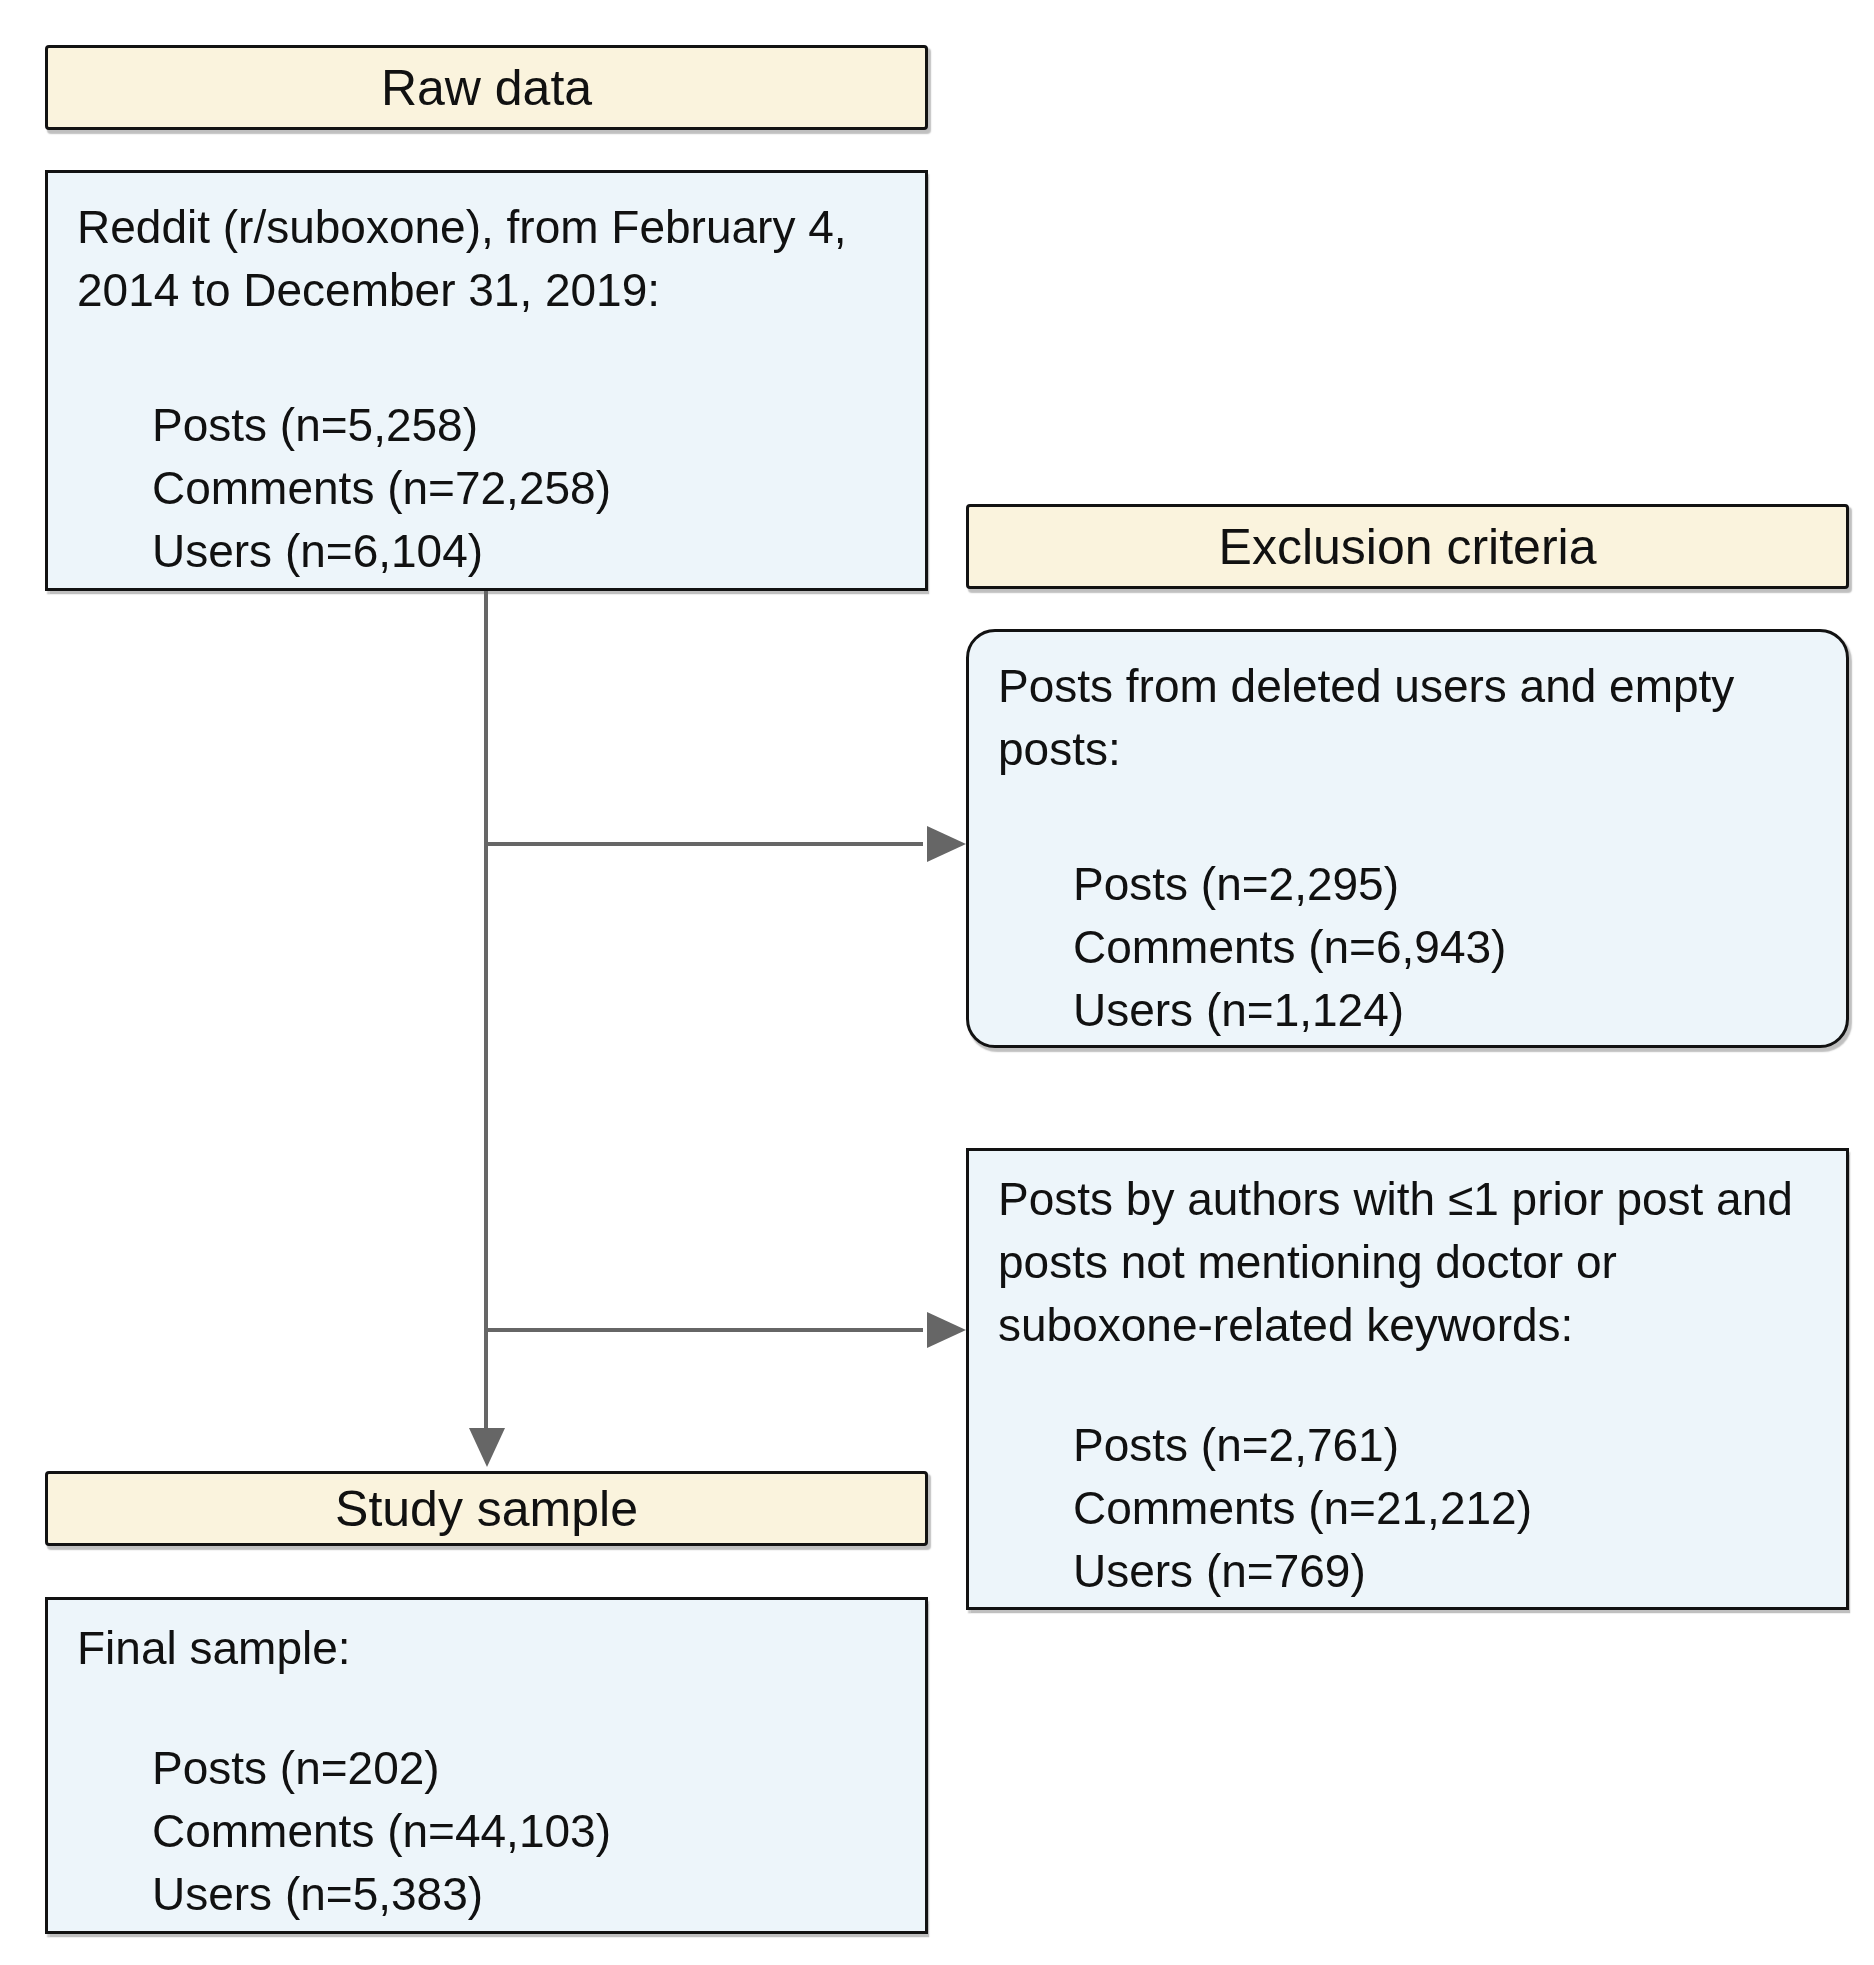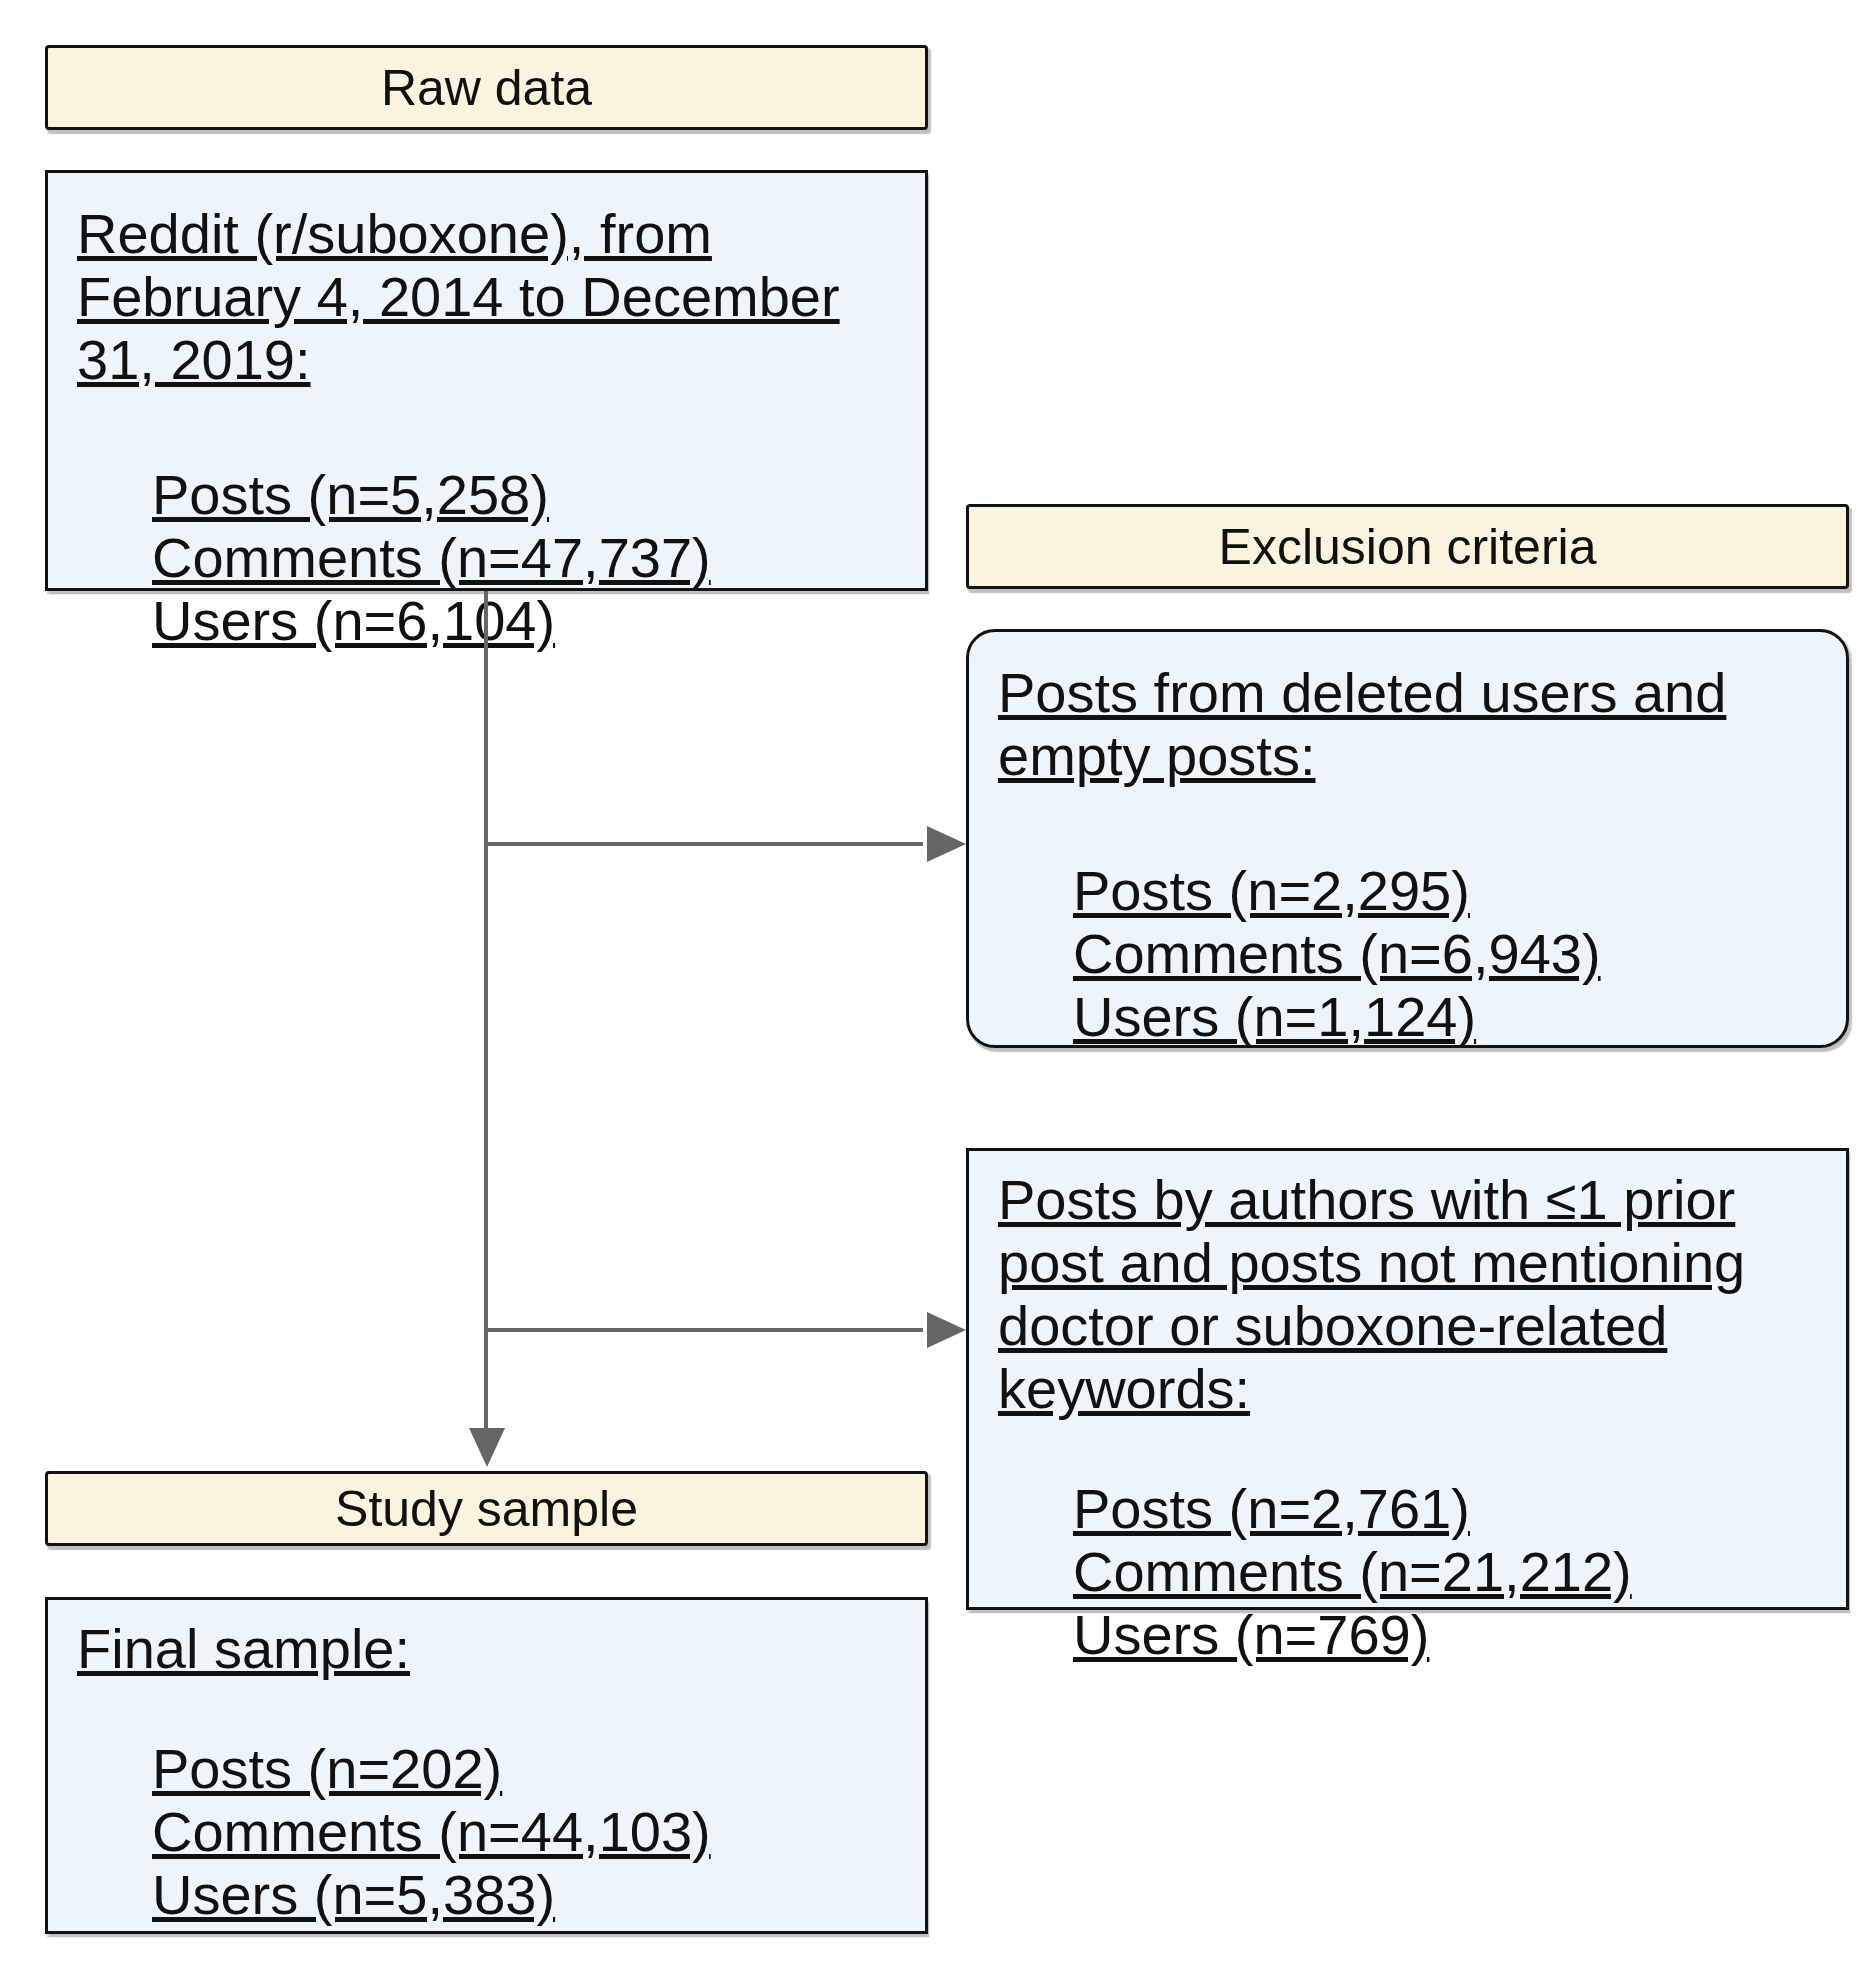--- a/index.html
+++ b/index.html
@@ -28,24 +28,23 @@
   }
   .raw-hdr{left:45px;top:45px;width:883px;height:85px;}
   .excl-hdr{left:966px;top:504px;width:883px;height:85px;text-align:right;}
   .study-hdr{left:45px;top:1471px;width:883px;height:75px;}
 
   
   .box{
     position:absolute;box-sizing:border-box;
     background:var(--box-bg);
     border:3.6px solid var(--border);
-    font-size:56px;line-height:63px;
-    padding:29px 29px;
+    font-size:46px;line-height:63px;
+    padding:23px 29px;
     box-shadow:2.2px 3.6px 1.4px rgba(0,0,0,0.25);
-    text-decoration:underline;
   }
   .raw-box{left:45px;top:170px;width:883px;height:421px;}
   .excl-box1{left:966px;top:629px;width:883px;height:419px;border-radius:29px;}
   .excl-box2{left:966px;top:1148px;width:883px;height:462px;padding-top:17px;}
   .final-box{left:45px;top:1597px;width:883px;height:337px;padding-top:17px;}
 
   .desc{margin:0;}
   .stats{list-style:none;margin:72px 0 0 75px;padding:0;}
   .excl-box2 .stats, .final-box .stats{margin-top:57px;}
 
@@ -80,21 +79,21 @@
 
 <div class="canvas">
 
   <div class="hdr raw-hdr">
     <span>Raw data</span>
   </div>
   <div class="box raw-box">
     <p class="desc">Reddit (r/suboxone), from February 4, 2014 to December 31, 2019:</p>
     <ul class="stats">
       <li>Posts (n=5,258)</li>
-      <li>Comments (n=47,737)</li>
+      <li>Comments (n=72,258)</li>
       <li>Users (n=6,104)</li>
     </ul>
   </div>
 
   <div class="hdr excl-hdr">
     <span>Exclusion criteria</span>
   </div>
   <div class="box excl-box1">
     <p class="desc">Posts from deleted users and empty posts:</p>
     <ul class="stats">

